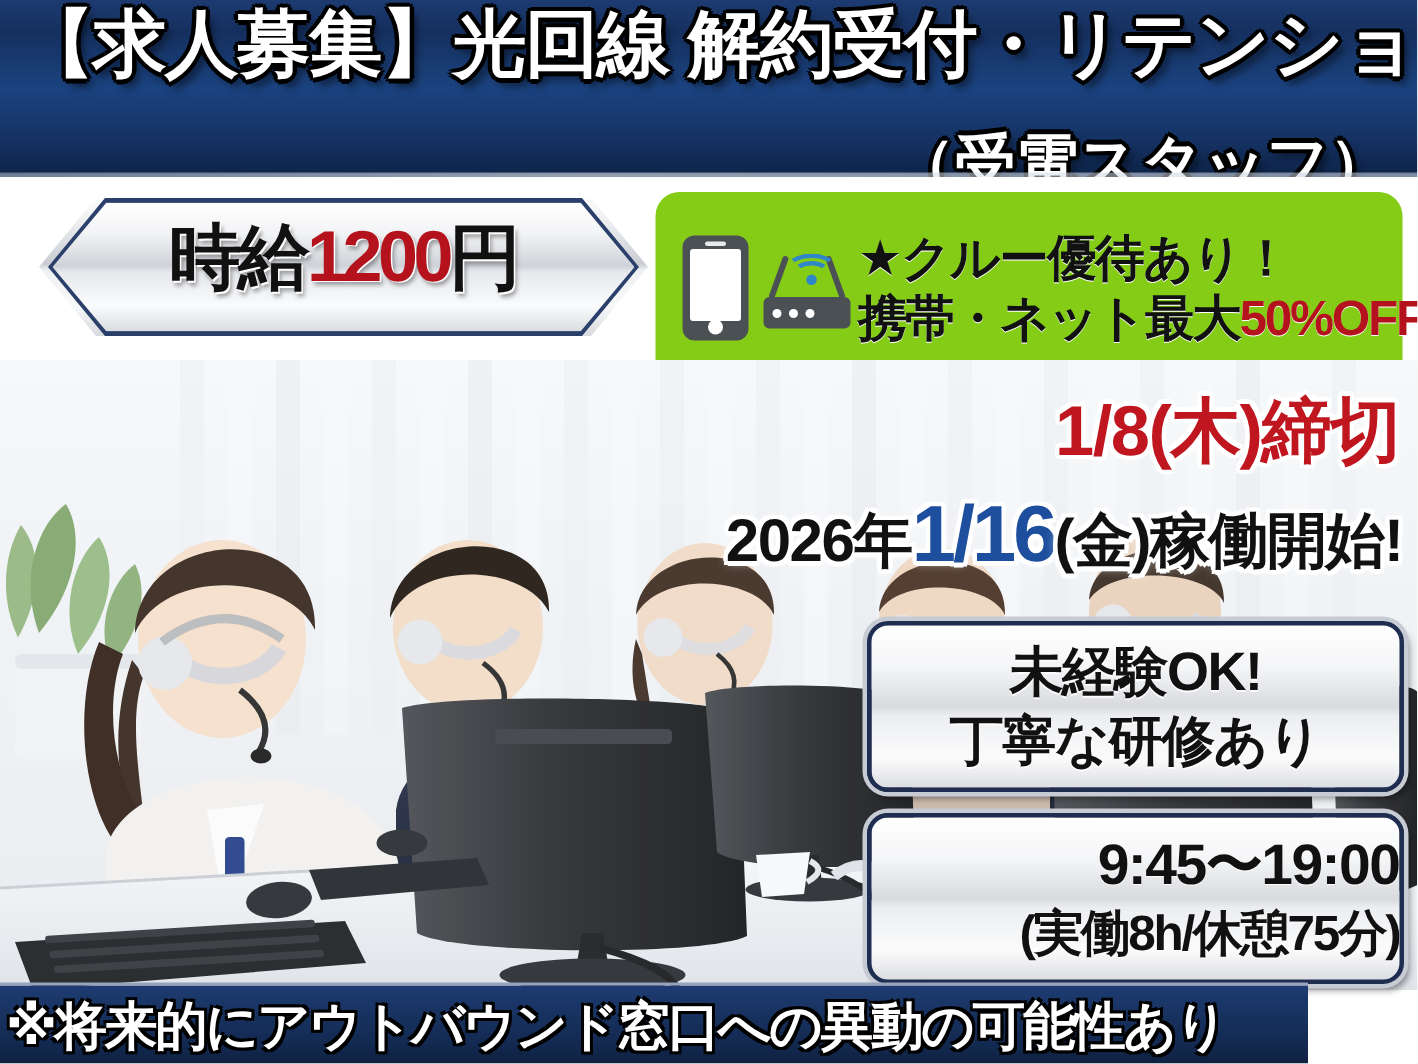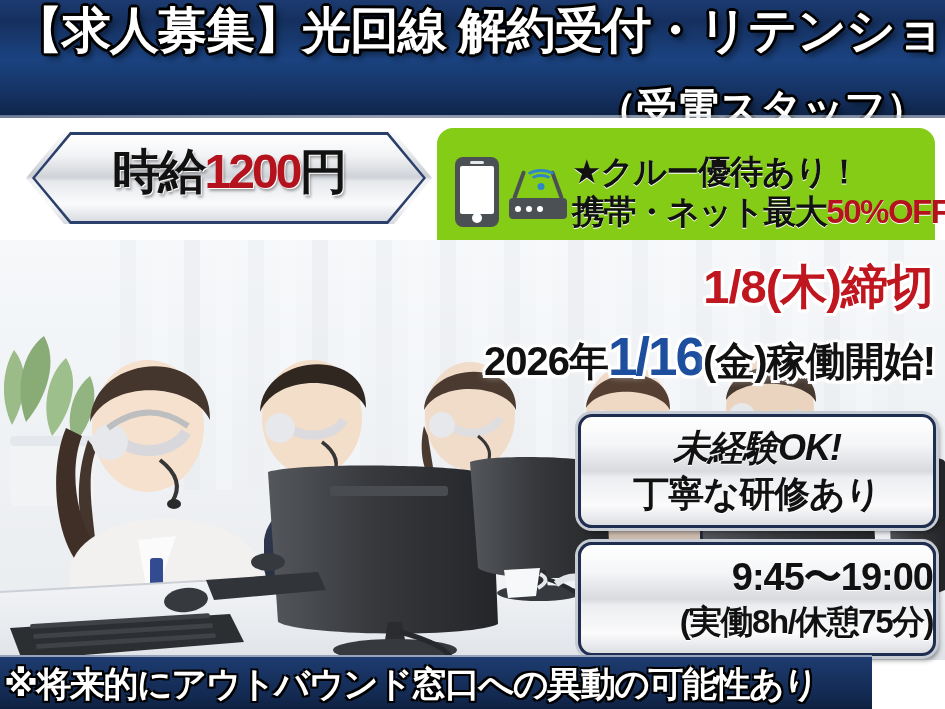--- a/index.html
+++ b/index.html
@@ -171,21 +171,21 @@
   
   .plate{
     position:absolute;border-radius:14px;
     background:linear-gradient(180deg,#ffffff 0%,#f4f5f7 26%,#d8dade 50%,#eceef1 56%,#fbfbfc 82%,#dcdee2 100%);
     border:3px solid #1e2d50;
     box-shadow:0 0 0 3px #c6cbd4, 3px 4px 5px rgba(0,0,0,.45);
     display:flex;flex-direction:column;align-items:center;justify-content:center;
   }
   .plate div{white-space:nowrap;text-shadow:0 1px 0 rgba(255,255,255,.9);}
   #plate-exp{left:578px;top:414px;width:352px;height:108px;}
-  #plate-exp .l1{font-size:36px;font-weight:bold;color:#111;letter-spacing:-1px;line-height:46px;font-style:italic;}
+  #plate-exp .l1{font-size:36px;font-weight:bold;color:#111;letter-spacing:-1px;line-height:46px;}
   #plate-exp .l2{font-size:36px;font-weight:bold;color:#111;letter-spacing:-1px;line-height:46px;}
   #plate-hours{left:578px;top:542px;width:352px;height:108px;align-items:flex-end;}
   #plate-hours .l1{font-size:38px;font-weight:bold;color:#111;letter-spacing:-1px;line-height:46px;}
   #plate-hours .l2{font-size:33px;font-weight:bold;color:#111;letter-spacing:-1.5px;line-height:44px;}
 
   
   .bottom{
     position:absolute;left:0;top:655px;width:872px;height:54px;
     background:linear-gradient(180deg,#1e3c72 0%,#17315e 40%,#132a52 70%,#0d1f3e 100%);
     border-top:2px solid #96a3ba;

